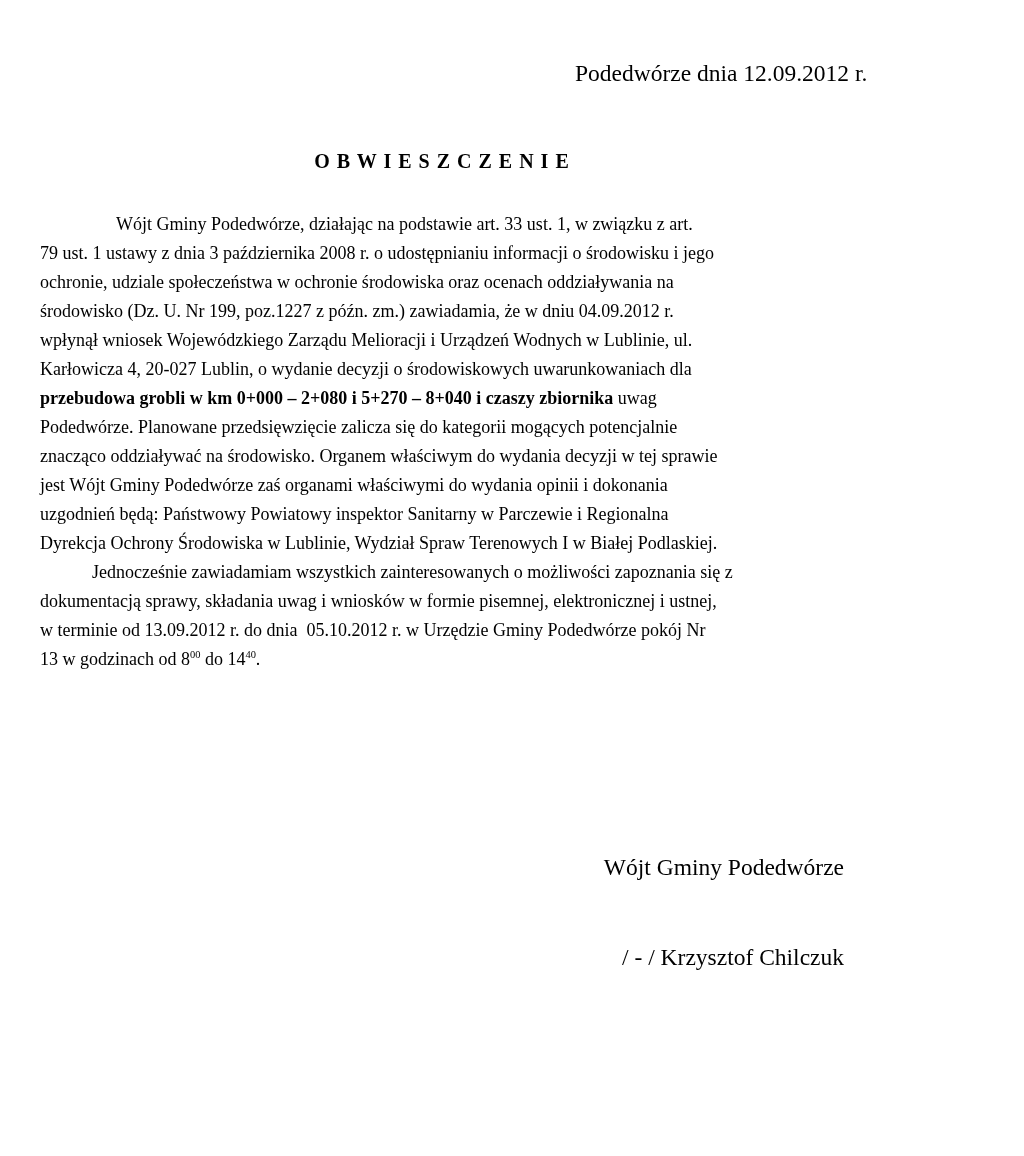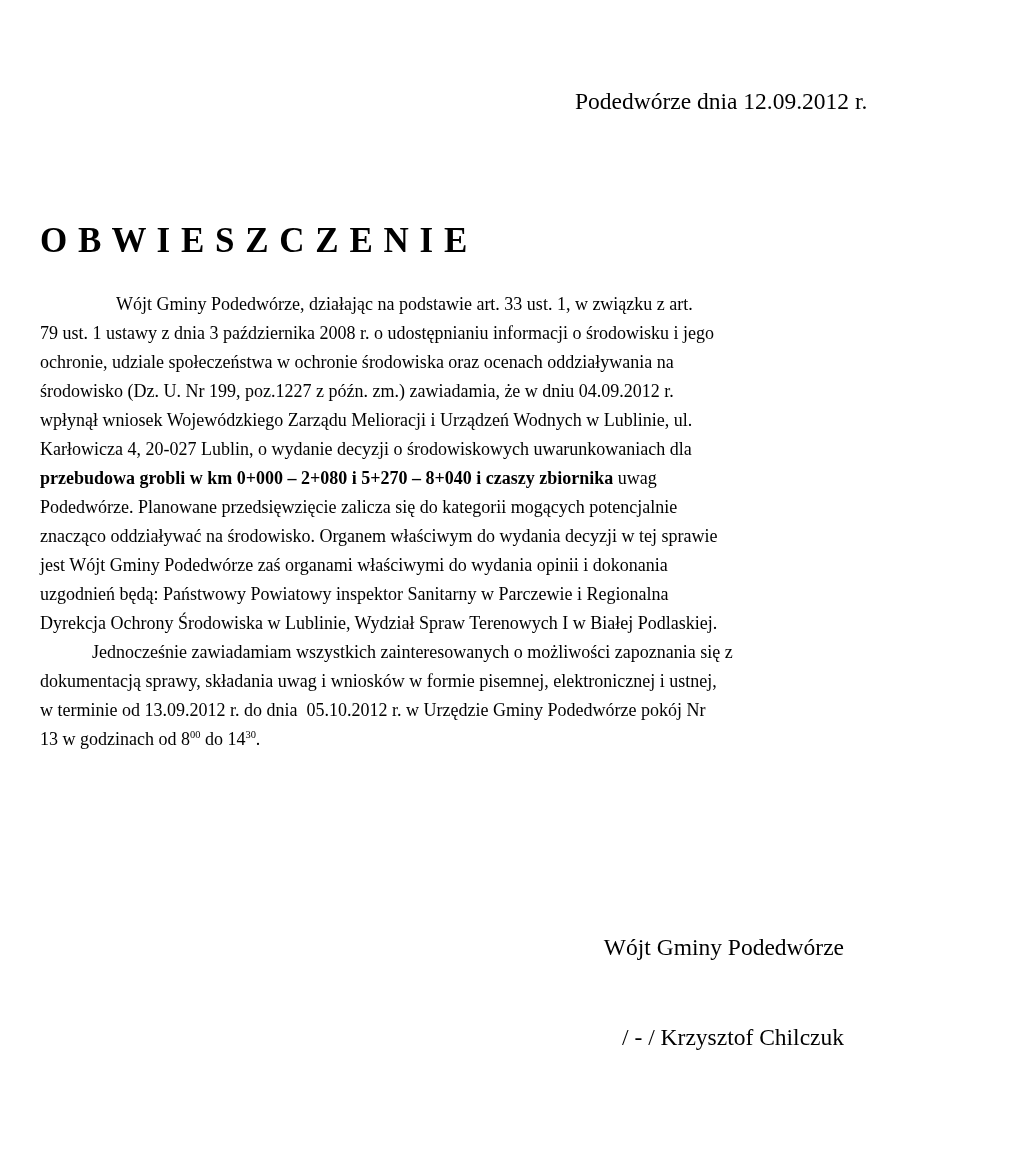--- a/index.html
+++ b/index.html
@@ -8,34 +8,34 @@
     background: #ffffff;
   }
   .page {
     position: relative;
     width: 876px;
     height: 1156px;
     background: #ffffff;
     color: #000000;
     font-family: "Liberation Serif", serif;
     box-sizing: border-box;
-    padding: 86px 32px 0 40px;
+    padding: 58px 32px 0 40px;
     overflow: hidden;
   }
   .date-line {
     font-size: 23.5px;
     line-height: 30px;
     margin-left: 535px;
     white-space: pre;
   }
   .title {
-    margin-top: 108px;
-    text-align: left;
+    margin-top: 56px;
+    text-align: center;
     font-weight: bold;
-    font-size: 35px;
+    font-size: 20px;
     letter-spacing: 1px;
     line-height: 34px;
     white-space: pre;
   }
   .body-block {
     margin-top: 32px;
     font-size: 18px;
   }
   .doc-line {
     line-height: 29px;
@@ -72,20 +72,20 @@
       <div class="doc-line"><span>Karłowicza 4, 20-027 Lublin, o wydanie decyzji o środowiskowych uwarunkowaniach dla</span></div>
       <div class="doc-line"><span style="font-weight: bold;">przebudowa grobli w km 0+000 – 2+080 i 5+270 – 8+040 i czaszy zbiornika</span><span> uwag</span></div>
       <div class="doc-line"><span>Podedwórze. Planowane przedsięwzięcie zalicza się do kategorii mogących potencjalnie</span></div>
       <div class="doc-line"><span>znacząco oddziaływać na środowisko. Organem właściwym do wydania decyzji w tej sprawie</span></div>
       <div class="doc-line"><span>jest Wójt Gminy Podedwórze zaś organami właściwymi do wydania opinii i dokonania</span></div>
       <div class="doc-line"><span>uzgodnień będą: Państwowy Powiatowy inspektor Sanitarny w Parczewie i Regionalna</span></div>
       <div class="doc-line"><span>Dyrekcja Ochrony Środowiska w Lublinie, Wydział Spraw Terenowych I w Białej Podlaskiej.</span></div>
       <div class="doc-line" style="text-indent: 52px;"><span>Jednocześnie zawiadamiam wszystkich zainteresowanych o możliwości zapoznania się z</span></div>
       <div class="doc-line"><span>dokumentacją sprawy, składania uwag i wniosków w formie pisemnej, elektronicznej i ustnej,</span></div>
       <div class="doc-line"><span>w terminie od 13.09.2012 r. do dnia  05.10.2012 r. w Urzędzie Gminy Podedwórze pokój Nr</span></div>
-      <div class="doc-line"><span>13 w godzinach od 8</span><span class="sup">00</span><span> do 14</span><span class="sup">30</span><span>.</span></div>
+      <div class="doc-line"><span>13 w godzinach od 8</span><span class="sup">00</span><span> do 14</span><span class="sup">40</span><span>.</span></div>
     </div>
 
   <div class="signature">
     <div>Wójt Gminy Podedwórze</div>
     <div>/ - / Krzysztof Chilczuk</div>
   </div>
 </div>
 
 </body></html>

